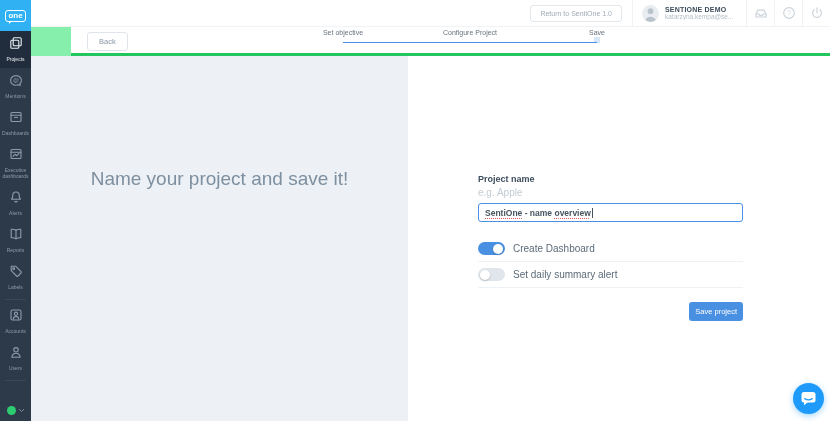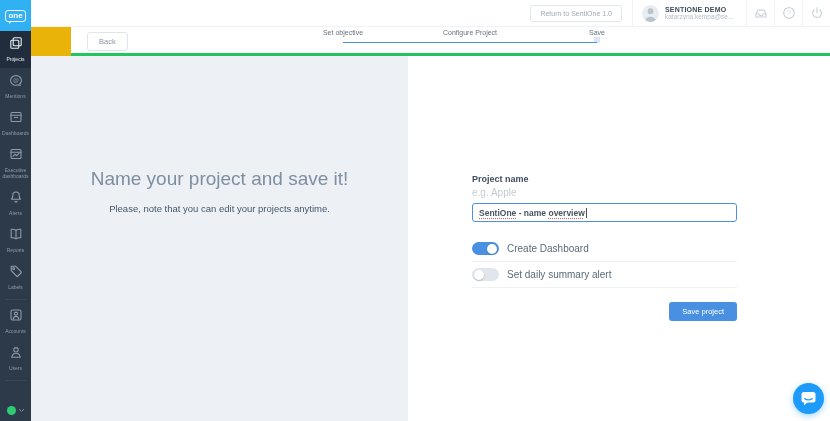--- a/index.html
+++ b/index.html
@@ -1,18 +1,18 @@
 <!DOCTYPE html>
 <html><head>
 <meta charset="utf-8">
 <style>
   * { margin:0; padding:0; box-sizing:border-box; }
   html,body { width:830px; height:421px; }
   body { font-family:"Liberation Sans", sans-serif; background:#fff; }
-  .app { position:relative; width:830px; height:421px; overflow:hidden; background:#eab308; }
+  .app { position:relative; width:830px; height:421px; overflow:hidden; background:#86efac; }
 
   
   .sidebar { position:absolute; left:0; top:0; width:31px; height:421px; background:#2c3a49; z-index:5; }
   .logo { width:31px; height:31px; background:#2fb1f3; display:flex; align-items:center; justify-content:center; cursor:pointer; }
   .logo-badge { position:relative; color:#fff; font-size:8px; font-weight:bold; border:1px solid #fff; border-radius:3px; padding:1px 2px; line-height:1; }
   .logo-badge::after { content:""; position:absolute; left:3px; bottom:-3px; width:0; height:0; border-left:3px solid #fff; border-bottom:3px solid transparent; }
   .side-nav { display:flex; flex-direction:column; }
   .nav-item { display:flex; flex-direction:column; align-items:center; justify-content:center; gap:2px; padding:5px 1px 6px; color:#8e9bab; cursor:pointer; }
   .nav-item svg { flex:0 0 auto; }
   .nav-item .nav-label { font-size:5px; line-height:1.2; text-align:center; }
@@ -41,37 +41,37 @@
   .step.current .step-dot { box-shadow:0 0 0 3px rgba(74,144,226,.22); }
   .step1 { left:272px; } .step2 { left:399px; } .step3 { left:526px; }
 
   
   .left-panel { position:absolute; left:31px; top:56px; width:377px; height:365px; background:#edf1f5; display:flex; flex-direction:column; align-items:center; }
   .intro-title { margin-top:112px; font-size:19px; color:#7d8fa0; }
   .intro-sub { margin-top:13px; font-size:9.5px; color:#44566a; }
   .right-panel { position:absolute; left:408px; top:56px; right:0; height:365px; background:#fff; }
 
   
-  .form { position:absolute; left:64px; top:118px; width:265px; }
+  .form { position:absolute; left:70px; top:118px; width:265px; }
   .field-label { font-size:9px; font-weight:bold; color:#3e4e5d; }
   .field-hint { font-size:10px; color:#c3ccd4; margin-top:3px; }
   .name-input { margin-top:5px; height:19px; border:1px solid #4a90e2; border-radius:3px; background:#fff; display:flex; align-items:center; padding:0 6px; font-size:8.5px; color:#46545f; cursor:text; white-space:pre;font-weight:bold; }
   .misspell { text-decoration:underline dotted #e06060; text-decoration-thickness:1px; text-underline-offset:2px; }
   .caret { display:inline-block; width:1px; height:10px; background:#46545f; margin-left:1px; animation:blink 1s steps(1) infinite; }
   @keyframes blink { 50% { opacity:0; } }
   .toggles { margin-top:14px; }
   .toggle-row { display:flex; align-items:center; gap:8px; height:26px; border-bottom:1px solid #eef2f5; cursor:pointer; }
   .switch { width:27px; height:13px; border-radius:7px; position:relative; flex:0 0 auto; }
   .switch.on { background:#4a90e2; }
   .switch.off { background:#e0e6ec; }
   .knob { position:absolute; top:1.5px; width:10px; height:10px; border-radius:50%; background:#fff; box-shadow:0 1px 2px rgba(0,0,0,.2); }
   .switch.on .knob { right:2px; }
   .switch.off .knob { left:2px; }
   .toggle-label { font-size:10px; color:#5b6b79; }
-  .save-btn { float:right; margin-top:14px; background:#4a90e2; color:#fff; border:none; border-radius:3px; font-size:7.5px; padding:5px 13px; cursor:pointer; font-family:inherit; }
+  .save-btn { float:right; margin-top:14px; background:#4a90e2; color:#fff; border:none; border-radius:3px; font-size:7.5px; padding:5px 6px; cursor:pointer; font-family:inherit; }
 
   
   .chat-fab { position:absolute; right:6px; bottom:7px; width:31px; height:31px; border-radius:50%; background:#1e9bfa; display:flex; align-items:center; justify-content:center; cursor:pointer; box-shadow:0 2px 6px rgba(30,155,250,.4); z-index:6; }
 </style>
 </head>
 <body>
 
 <div class="app">
 
   <div class="sidebar">
@@ -232,21 +232,20 @@
       <span class="step-dot"></span>
     </div>
     <div class="step step3 current">
       <span class="step-label">Save</span>
       <span class="step-dot"></span>
     </div>
   </div>
 
   <div class="left-panel">
     <div class="intro-title">Name your project and save it!</div>
-    <div class="intro-sub">Please, note that you can edit your projects anytime.</div>
   </div>
 
   <div class="right-panel">
     <div class="form">
       <div class="field-label">Project name</div>
       <div class="field-hint">e.g. Apple</div>
       <div class="name-input">
         <span class="misspell">SentiOne</span><span> - name </span><span class="misspell">overview</span><span class="caret"></span>
       </div>
 

